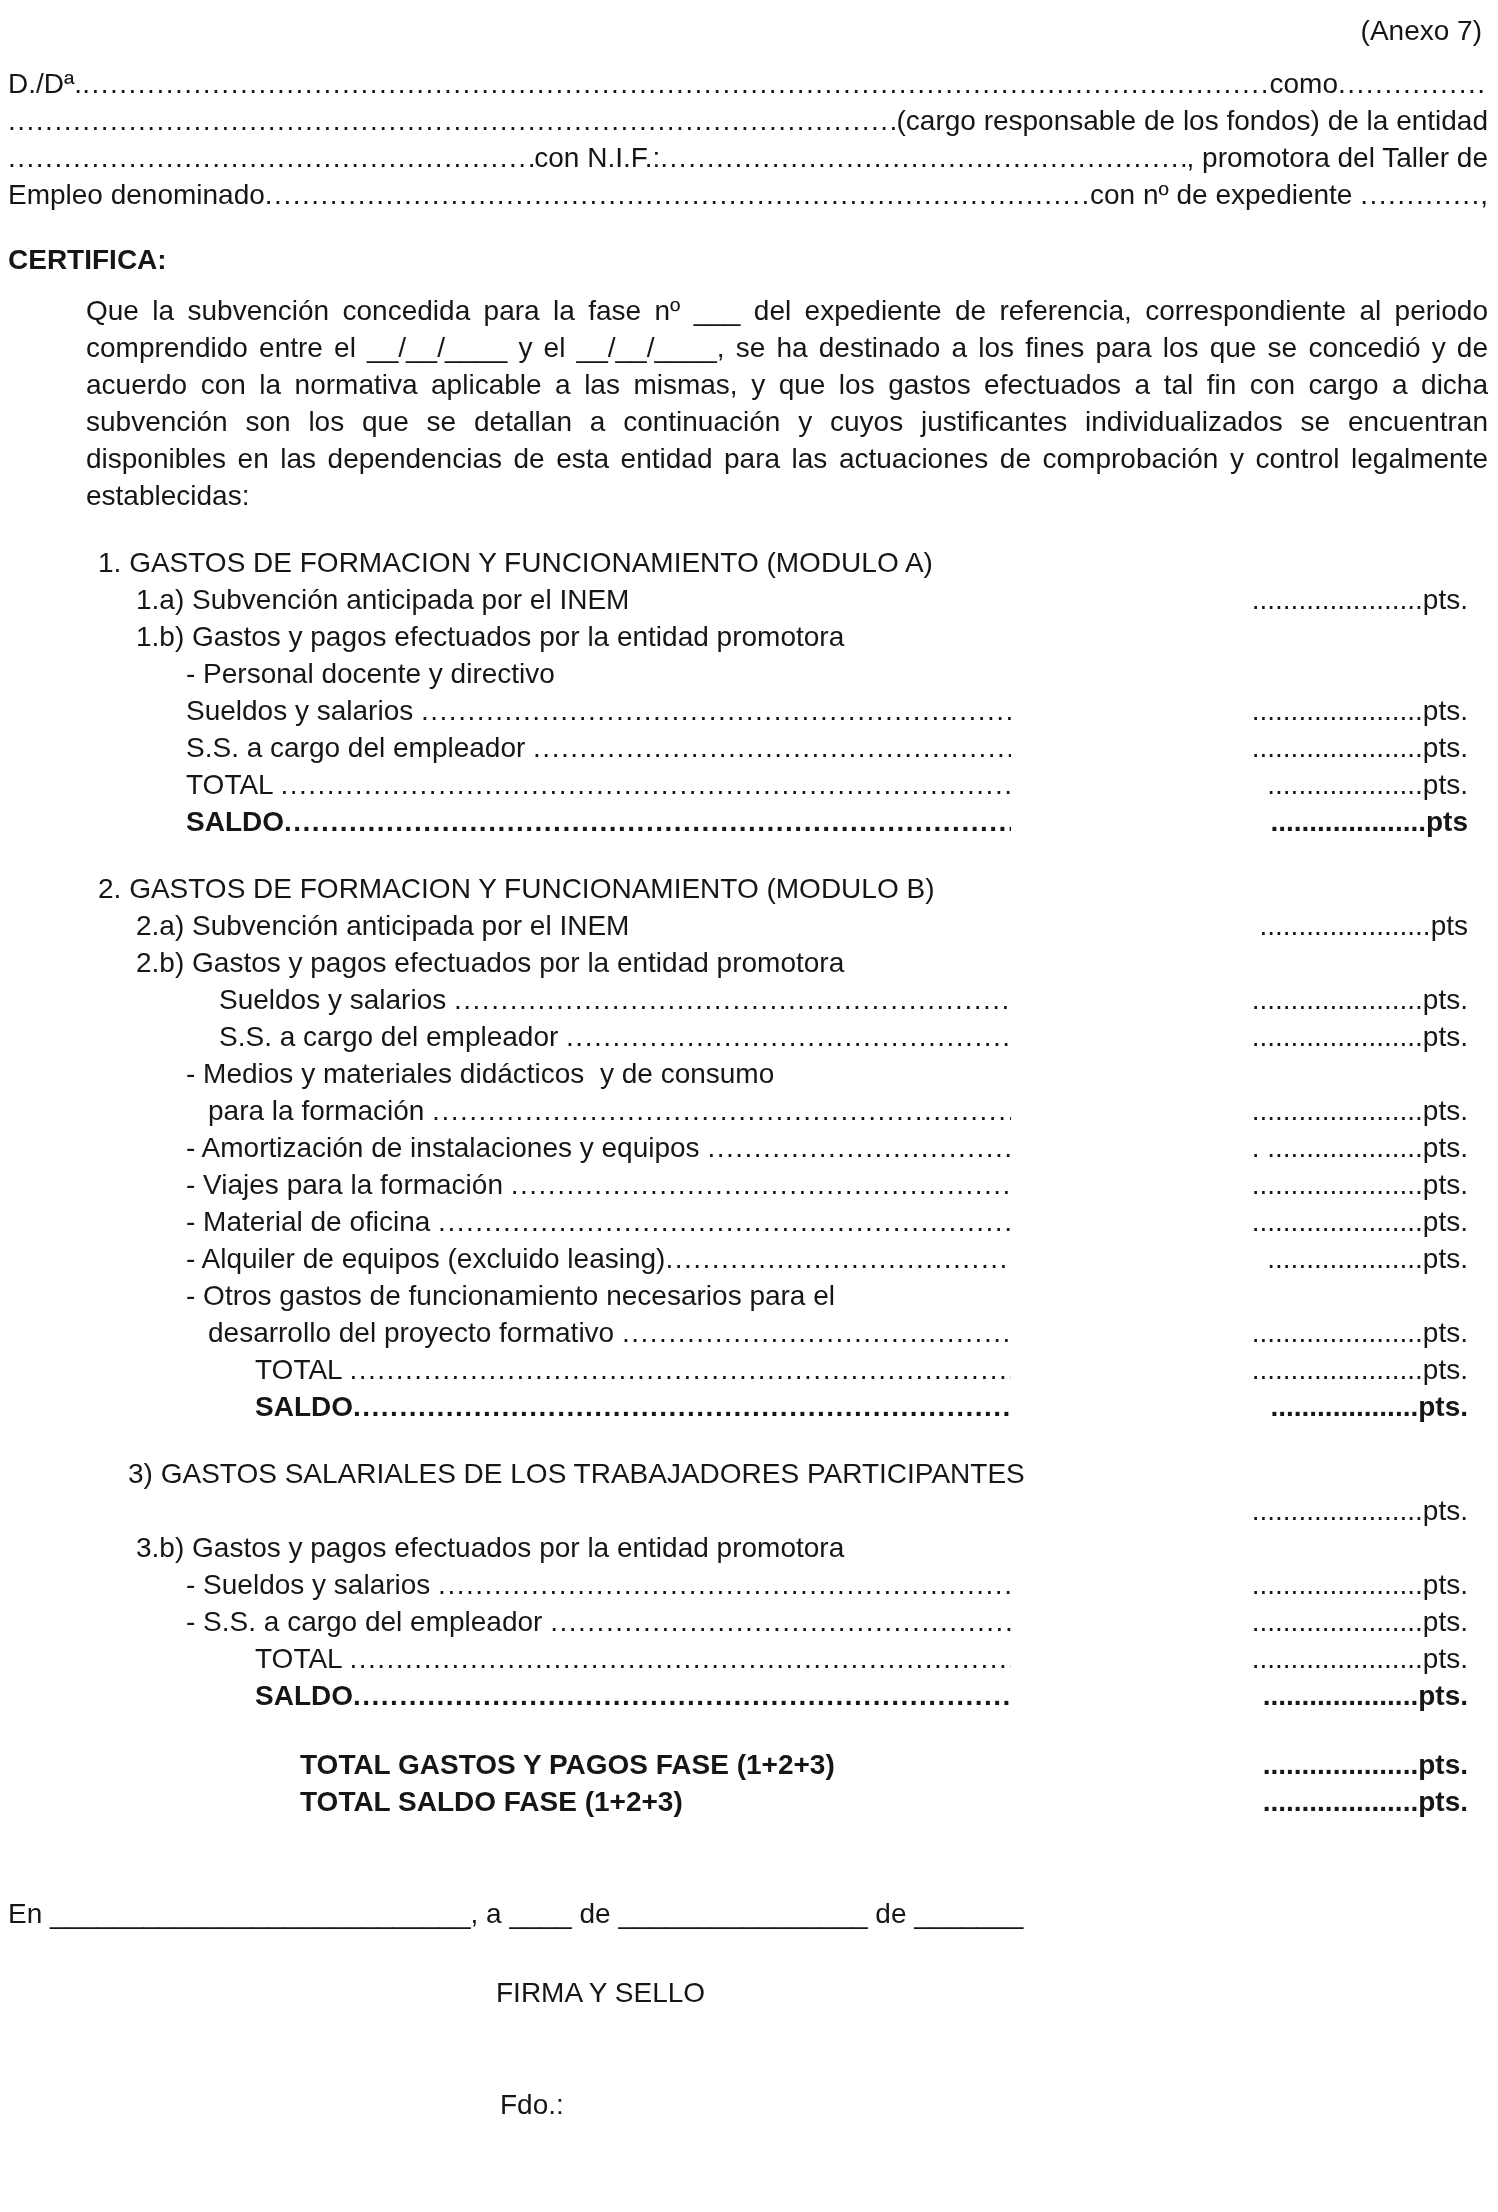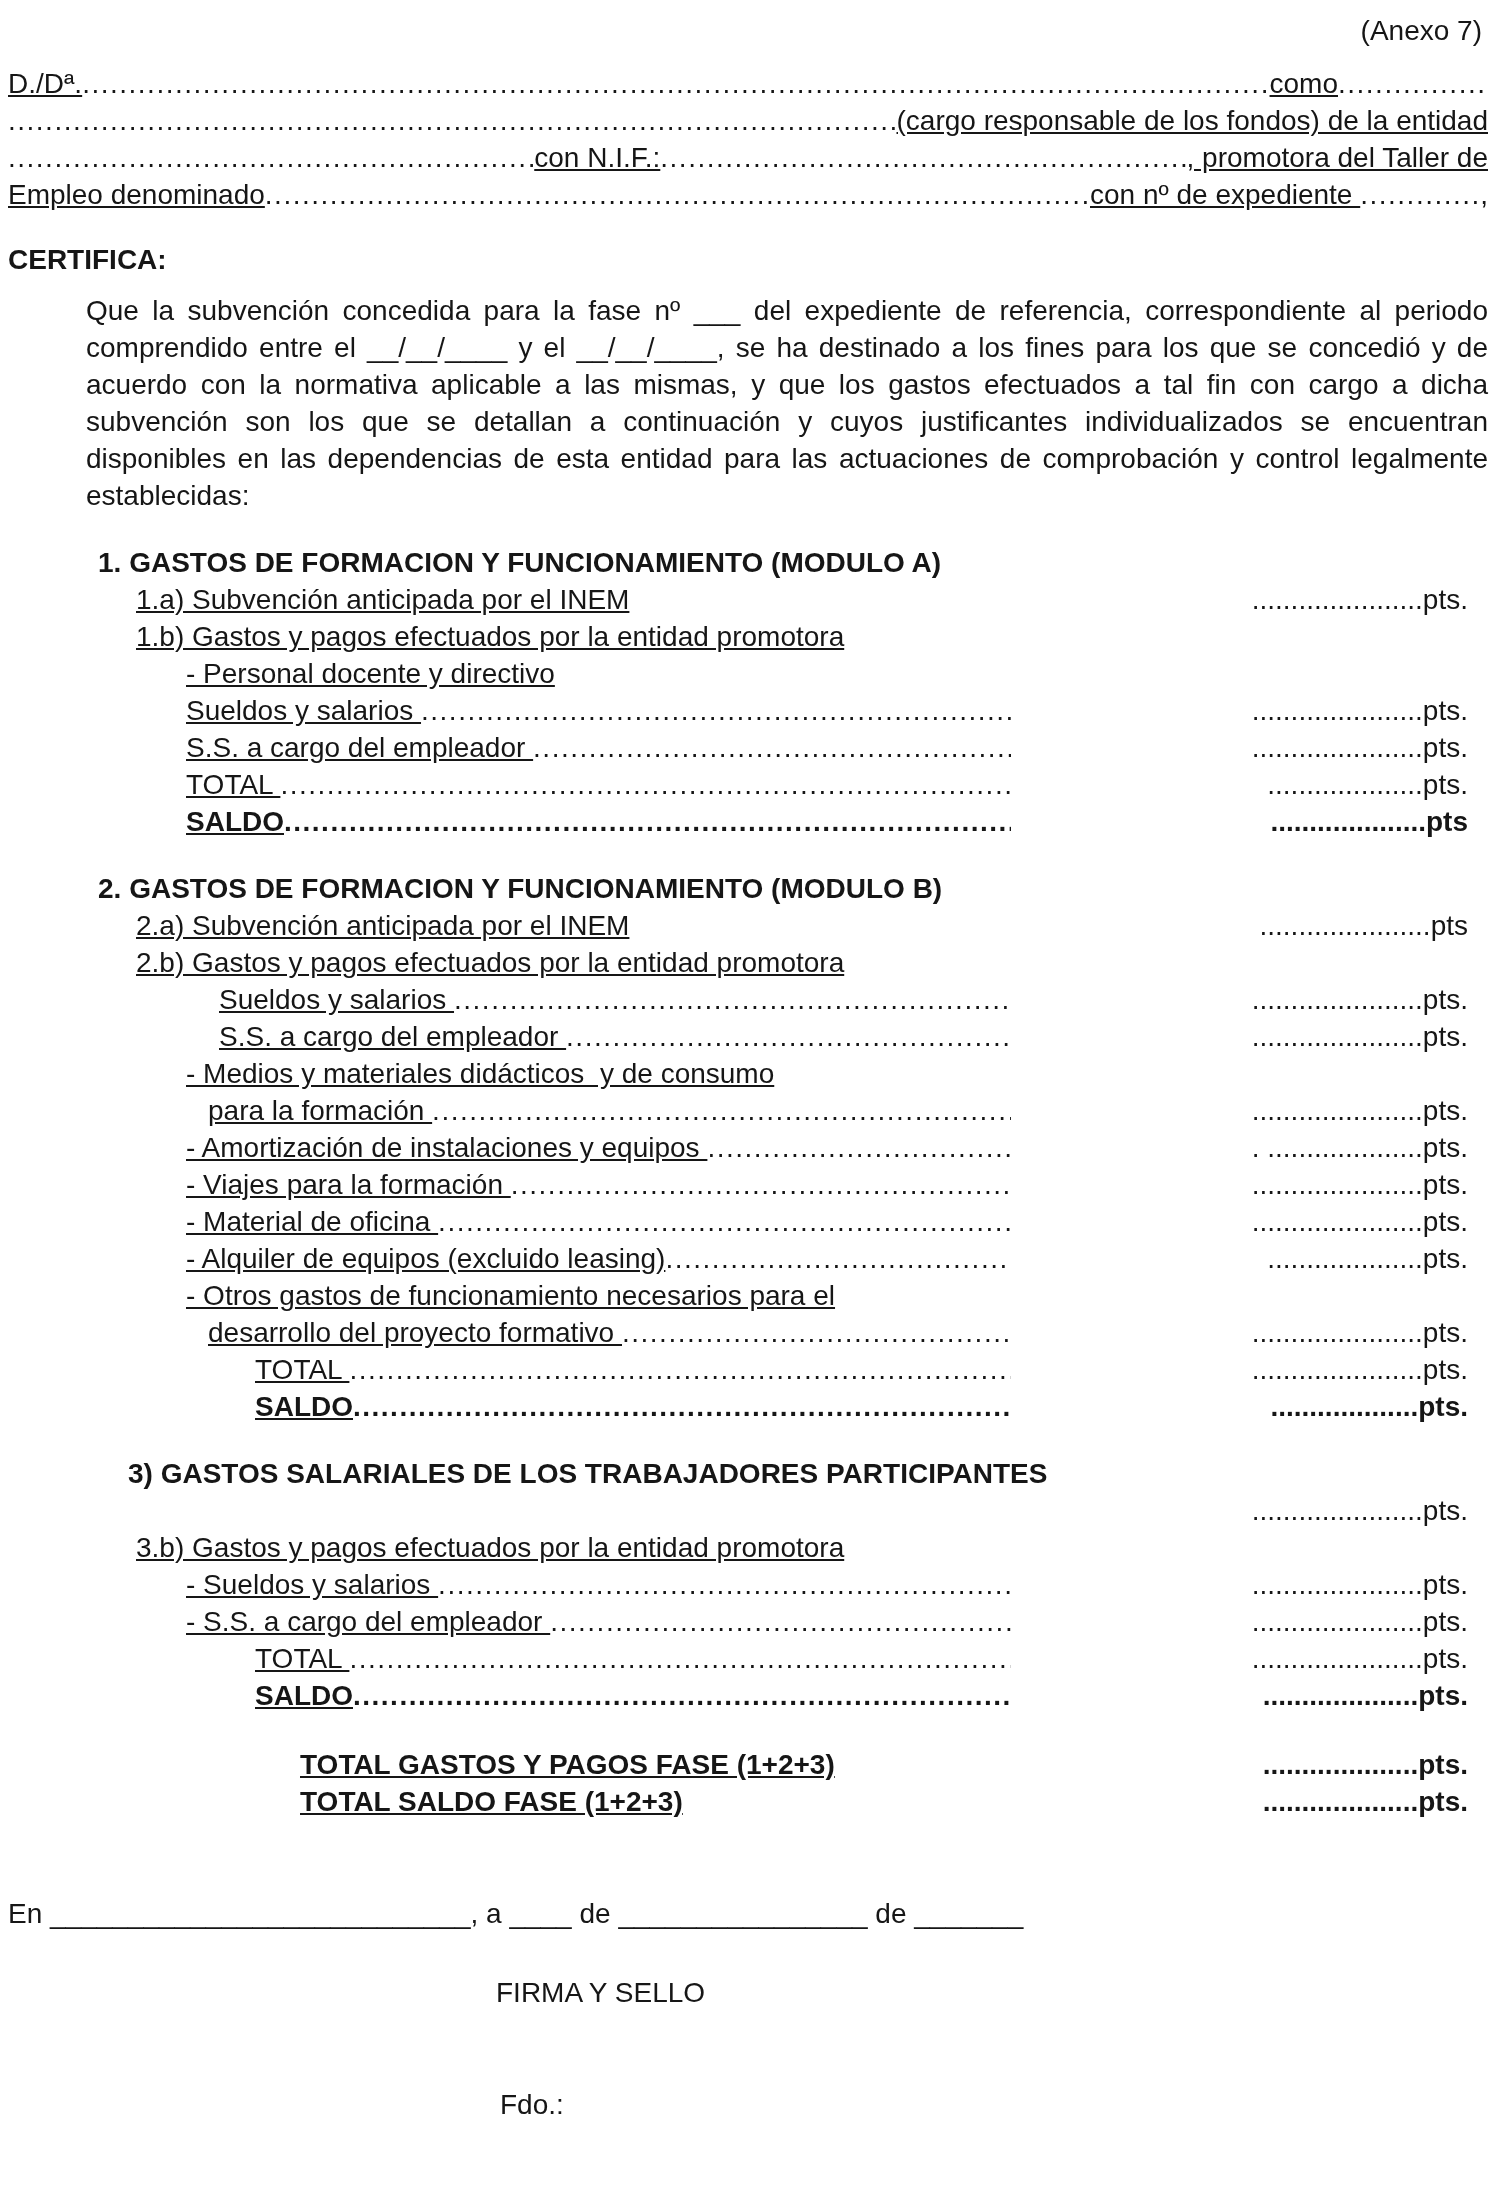--- a/index.html
+++ b/index.html
@@ -11,21 +11,21 @@
     color: #161616;
     font-family: "Liberation Sans", sans-serif;
     font-size: 28px;
     line-height: 37px;
     padding: 12px 10px 0 8px;
   }
   .anexo { text-align: right; padding-right: 6px; }
 
   .hblock { margin-top: 16px; }
   .hline { display: flex; align-items: baseline; }
-  .label { white-space: pre; flex: 0 0 auto; text-decoration: underline; }
+  .label { white-space: pre; flex: 0 0 auto; }
 
   .leader {
     flex: 1 1 auto;
     min-width: 0;
     overflow: hidden;
     white-space: nowrap;
     letter-spacing: 1.5px;
   }
   .leader.fix150 { flex: 0 0 150px; }
   .leader.fix120 { flex: 0 0 120px; }
@@ -33,21 +33,21 @@
 
   .certifica { font-weight: bold; margin-top: 28px; }
 
   .intro {
     margin-top: 14px;
     margin-left: 78px;
     text-align: justify;
   }
 
   .section { margin-top: 30px; }
-  .sec-title { font-weight: bold; }
+  .sec-title { font-weight: normal; }
 
   .row { display: flex; align-items: center; }
   .gap { flex: 0 0 205px; }
   .amount {
     flex: 0 0 252px;
     margin-right: 20px;
     text-align: right;
     white-space: nowrap;
     overflow: hidden;
   }

